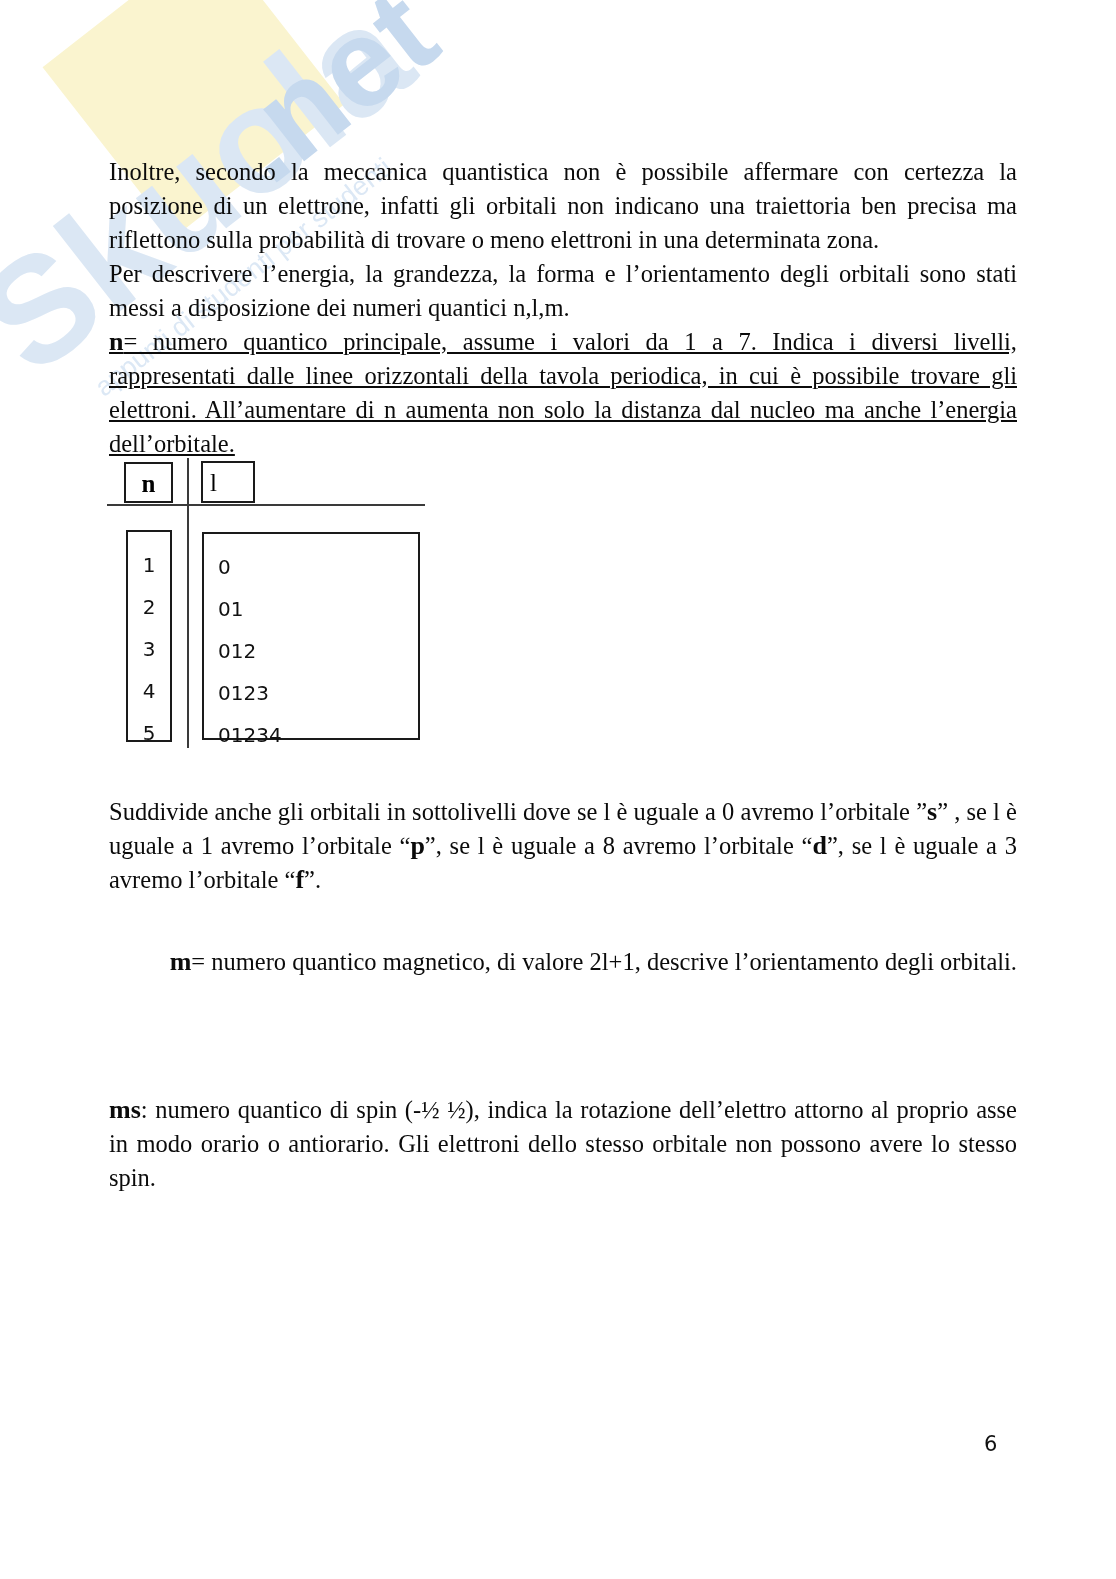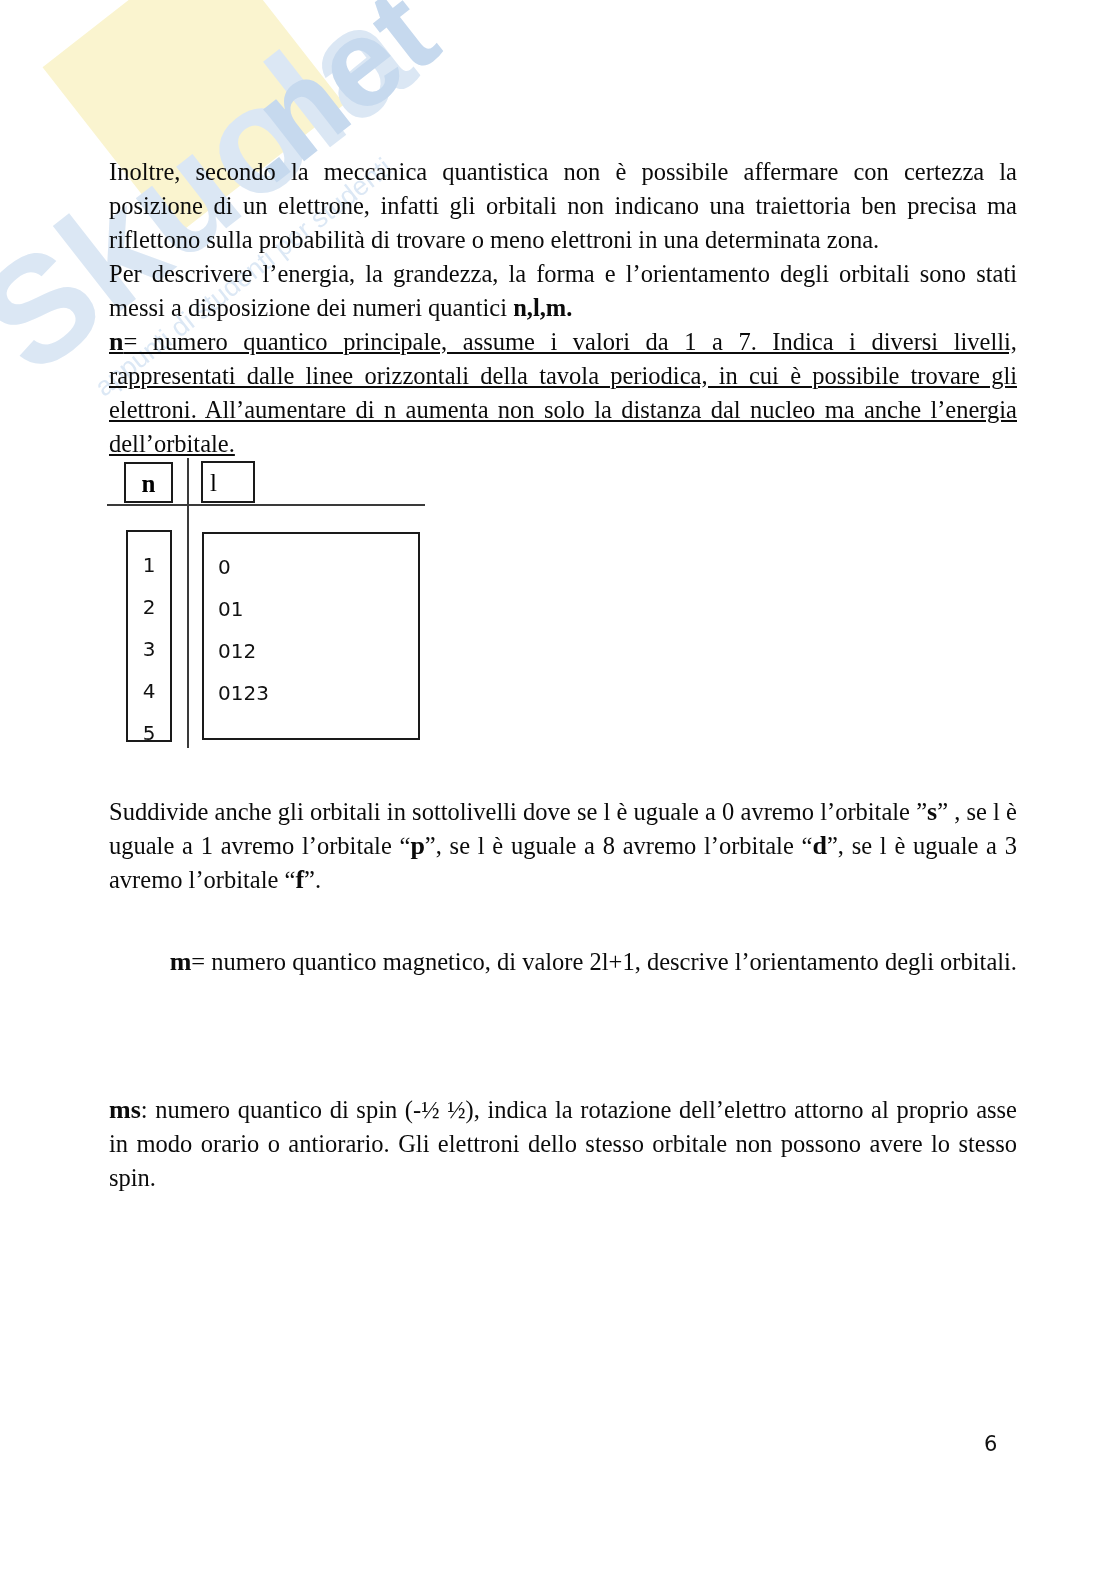--- a/index.html
+++ b/index.html
@@ -44,21 +44,21 @@
     font-size: 24.5px;
     line-height: 34px;
     text-align: justify;
     text-justify: inter-word;
     color: #0b0b0b;
   }
   .para.last-left {
     text-align: left;
   }
   .para b {
-    font-weight: bold;
+    font-weight: normal;
   }
   .bigsym {
     font-weight: bold;
     font-size: 27px;
   }
   .inlbold {
     font-weight: bold;
     font-size: 26px;
   }
 
@@ -205,20 +205,21 @@
       <div class="vcell">3</div>
       <div class="vcell">4</div>
       <div class="vcell">5</div>
     </div>
 
     <div class="cellbox" id="col-l">
       <div class="vcell">0</div>
       <div class="vcell">01</div>
       <div class="vcell">012</div>
       <div class="vcell">0123</div>
+      <div class="vcell">01234</div>
     </div>
   </div>
 
   <p class="para" style="top:770px;">
     <span>Suddivide anche gli orbitali in sottolivelli dove se l è uguale a 0 avremo l’orbitale ”</span><span class="inlbold">s</span><span>” , se l è uguale a 1 avremo l’orbitale “</span><span class="inlbold">p</span><span>”, se l è uguale a 8 avremo l’orbitale “</span><span class="inlbold">d</span><span>”, se l è uguale a 3 avremo l’orbitale “</span><span class="inlbold">f</span><span>”.</span>
   </p>
 
   <p class="para last-left" style="top:920px;text-align:right;">
     <span class="inlbold">m</span><span>= numero quantico magnetico, di valore 2l+1, descrive l’orientamento degli orbitali.</span>
   </p>

